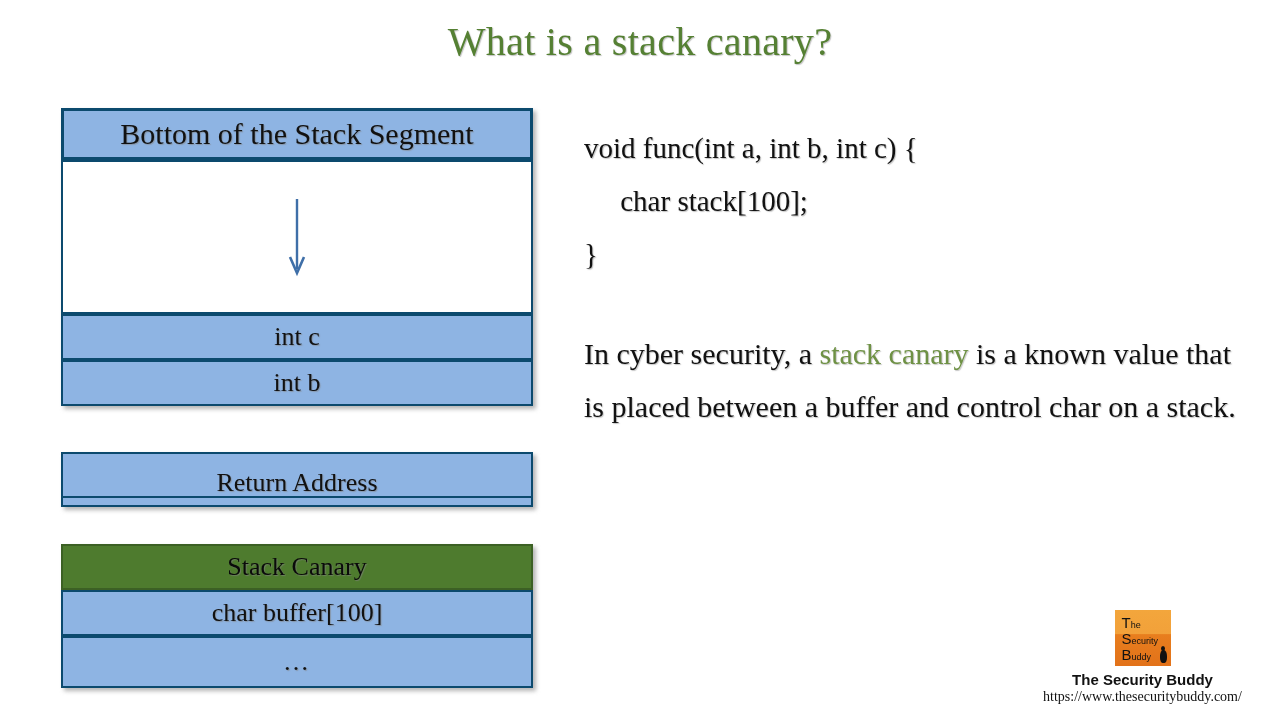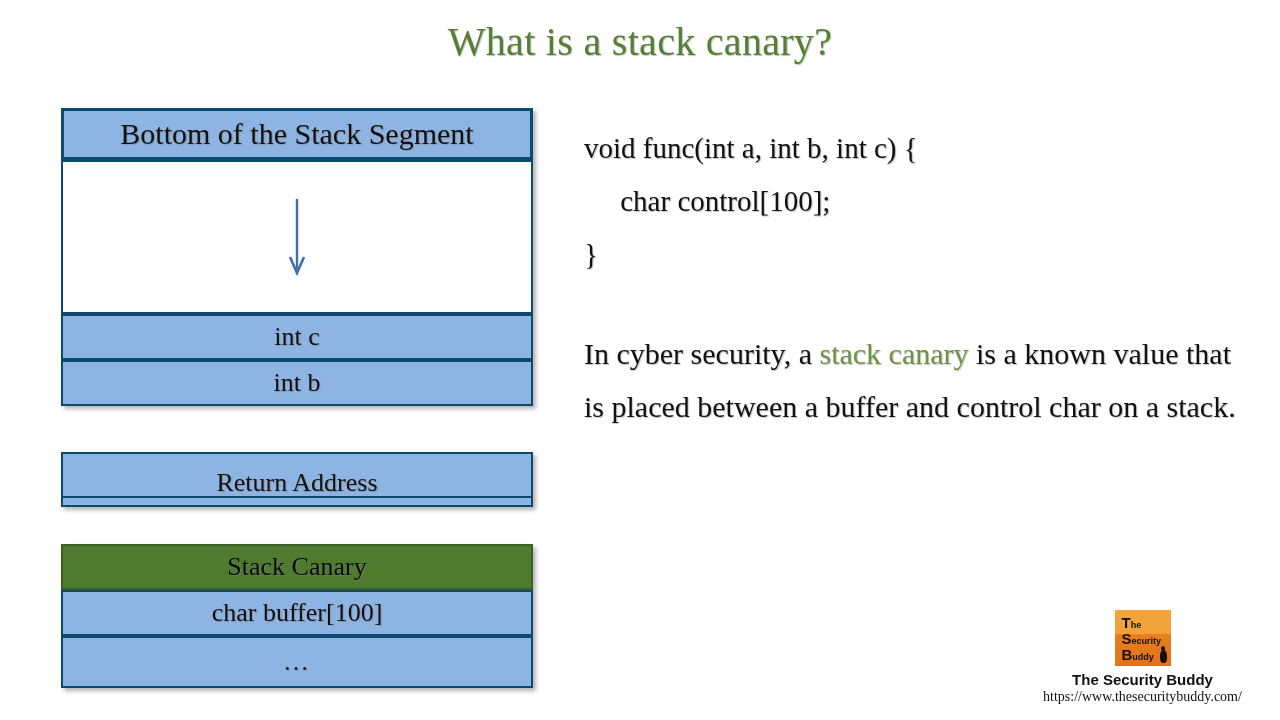--- a/index.html
+++ b/index.html
@@ -131,21 +131,21 @@
     margin: 0 auto;
     background: linear-gradient(to bottom, #F3A63C 0%, #F2A13A 42%, #E87E1E 44%, #E2721A 100%);
     position: relative;
     text-align: left;
   }
   .brand-line {
     position: absolute;
     left: 7px;
     color: #111111;
     font-family: "Liberation Sans", "DejaVu Sans", sans-serif;
-    font-weight: bold;
+    font-weight: normal;
     white-space: nowrap;
   }
   .brand-line .cap {
     font-size: 15px;
   }
   .brand-line .rest {
     font-size: 9px;
   }
   #brand-line-1 { top: 4px; }
   #brand-line-2 { top: 20px; }
@@ -226,21 +226,21 @@
   </div>
 
   <div class="stack-row ellipsis" style="top:528px; height:52px;">
     <span class="row-label">…</span>
   </div>
 
 </div>
 
 <div id="code-block">
   <div class="code-line">void func(int a, int b, int c) {</div>
-  <div class="code-line">     char control[100];</div>
+  <div class="code-line">     char stack[100];</div>
   <div class="code-line">}</div>
 </div>
 
 <p id="description"><span>In cyber security, a </span><span class="hl-green">stack canary</span><span> is a known value that is placed between a buffer and control char on a stack.</span></p>
 
 <div id="brand">
   <div id="brand-mark">
     <div class="brand-line" id="brand-line-1">
       <span class="cap">T</span><span class="rest">he</span>
     </div>

